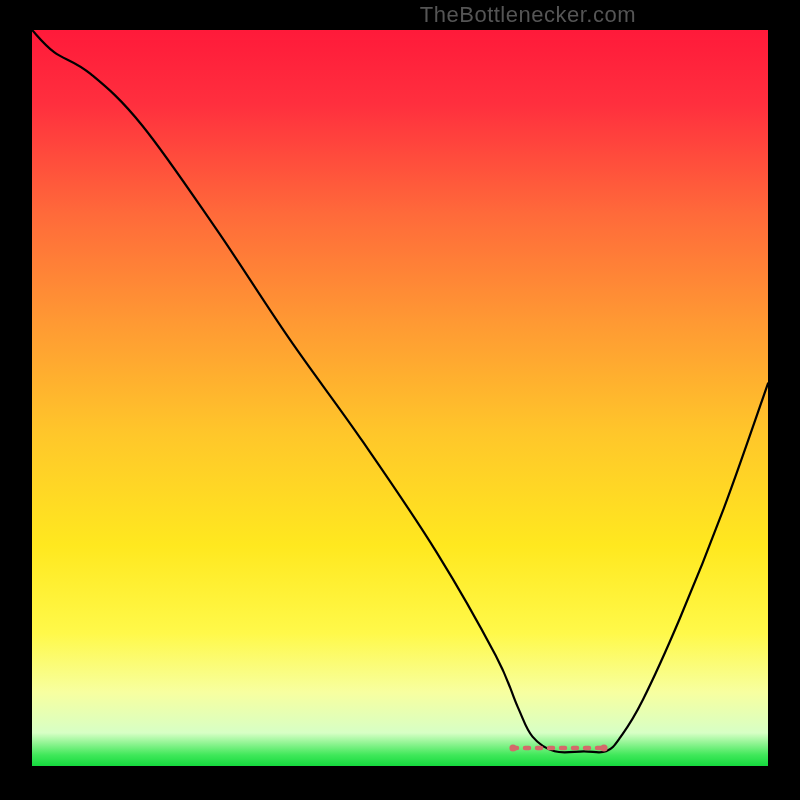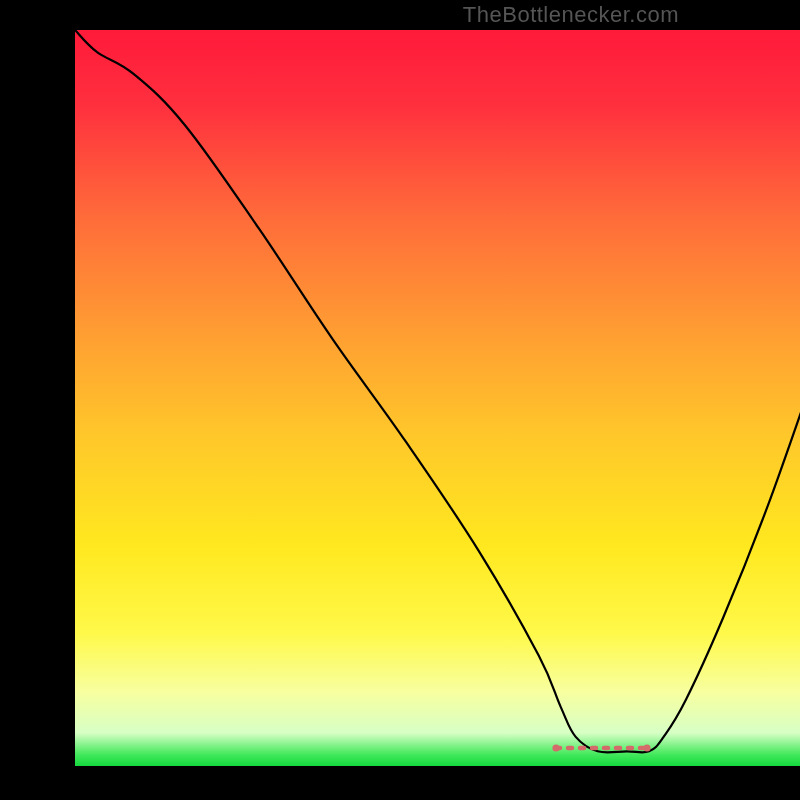--- a/index.html
+++ b/index.html
@@ -8,21 +8,20 @@
     width: 800px;
     height: 800px;
     background: #000;
     font-family: Arial, Helvetica, sans-serif;
   }
   .frame {
     position: relative;
     width: 644px;
     height: 800px;
     background: #000;
-    margin-left: 43px;
   }
   .watermark {
     position: absolute;
     top: 2px;
     right: 8px;
     color: #555;
     font-size: 22px;
     font-weight: 500;
     letter-spacing: 0.5px;
     z-index: 10;

